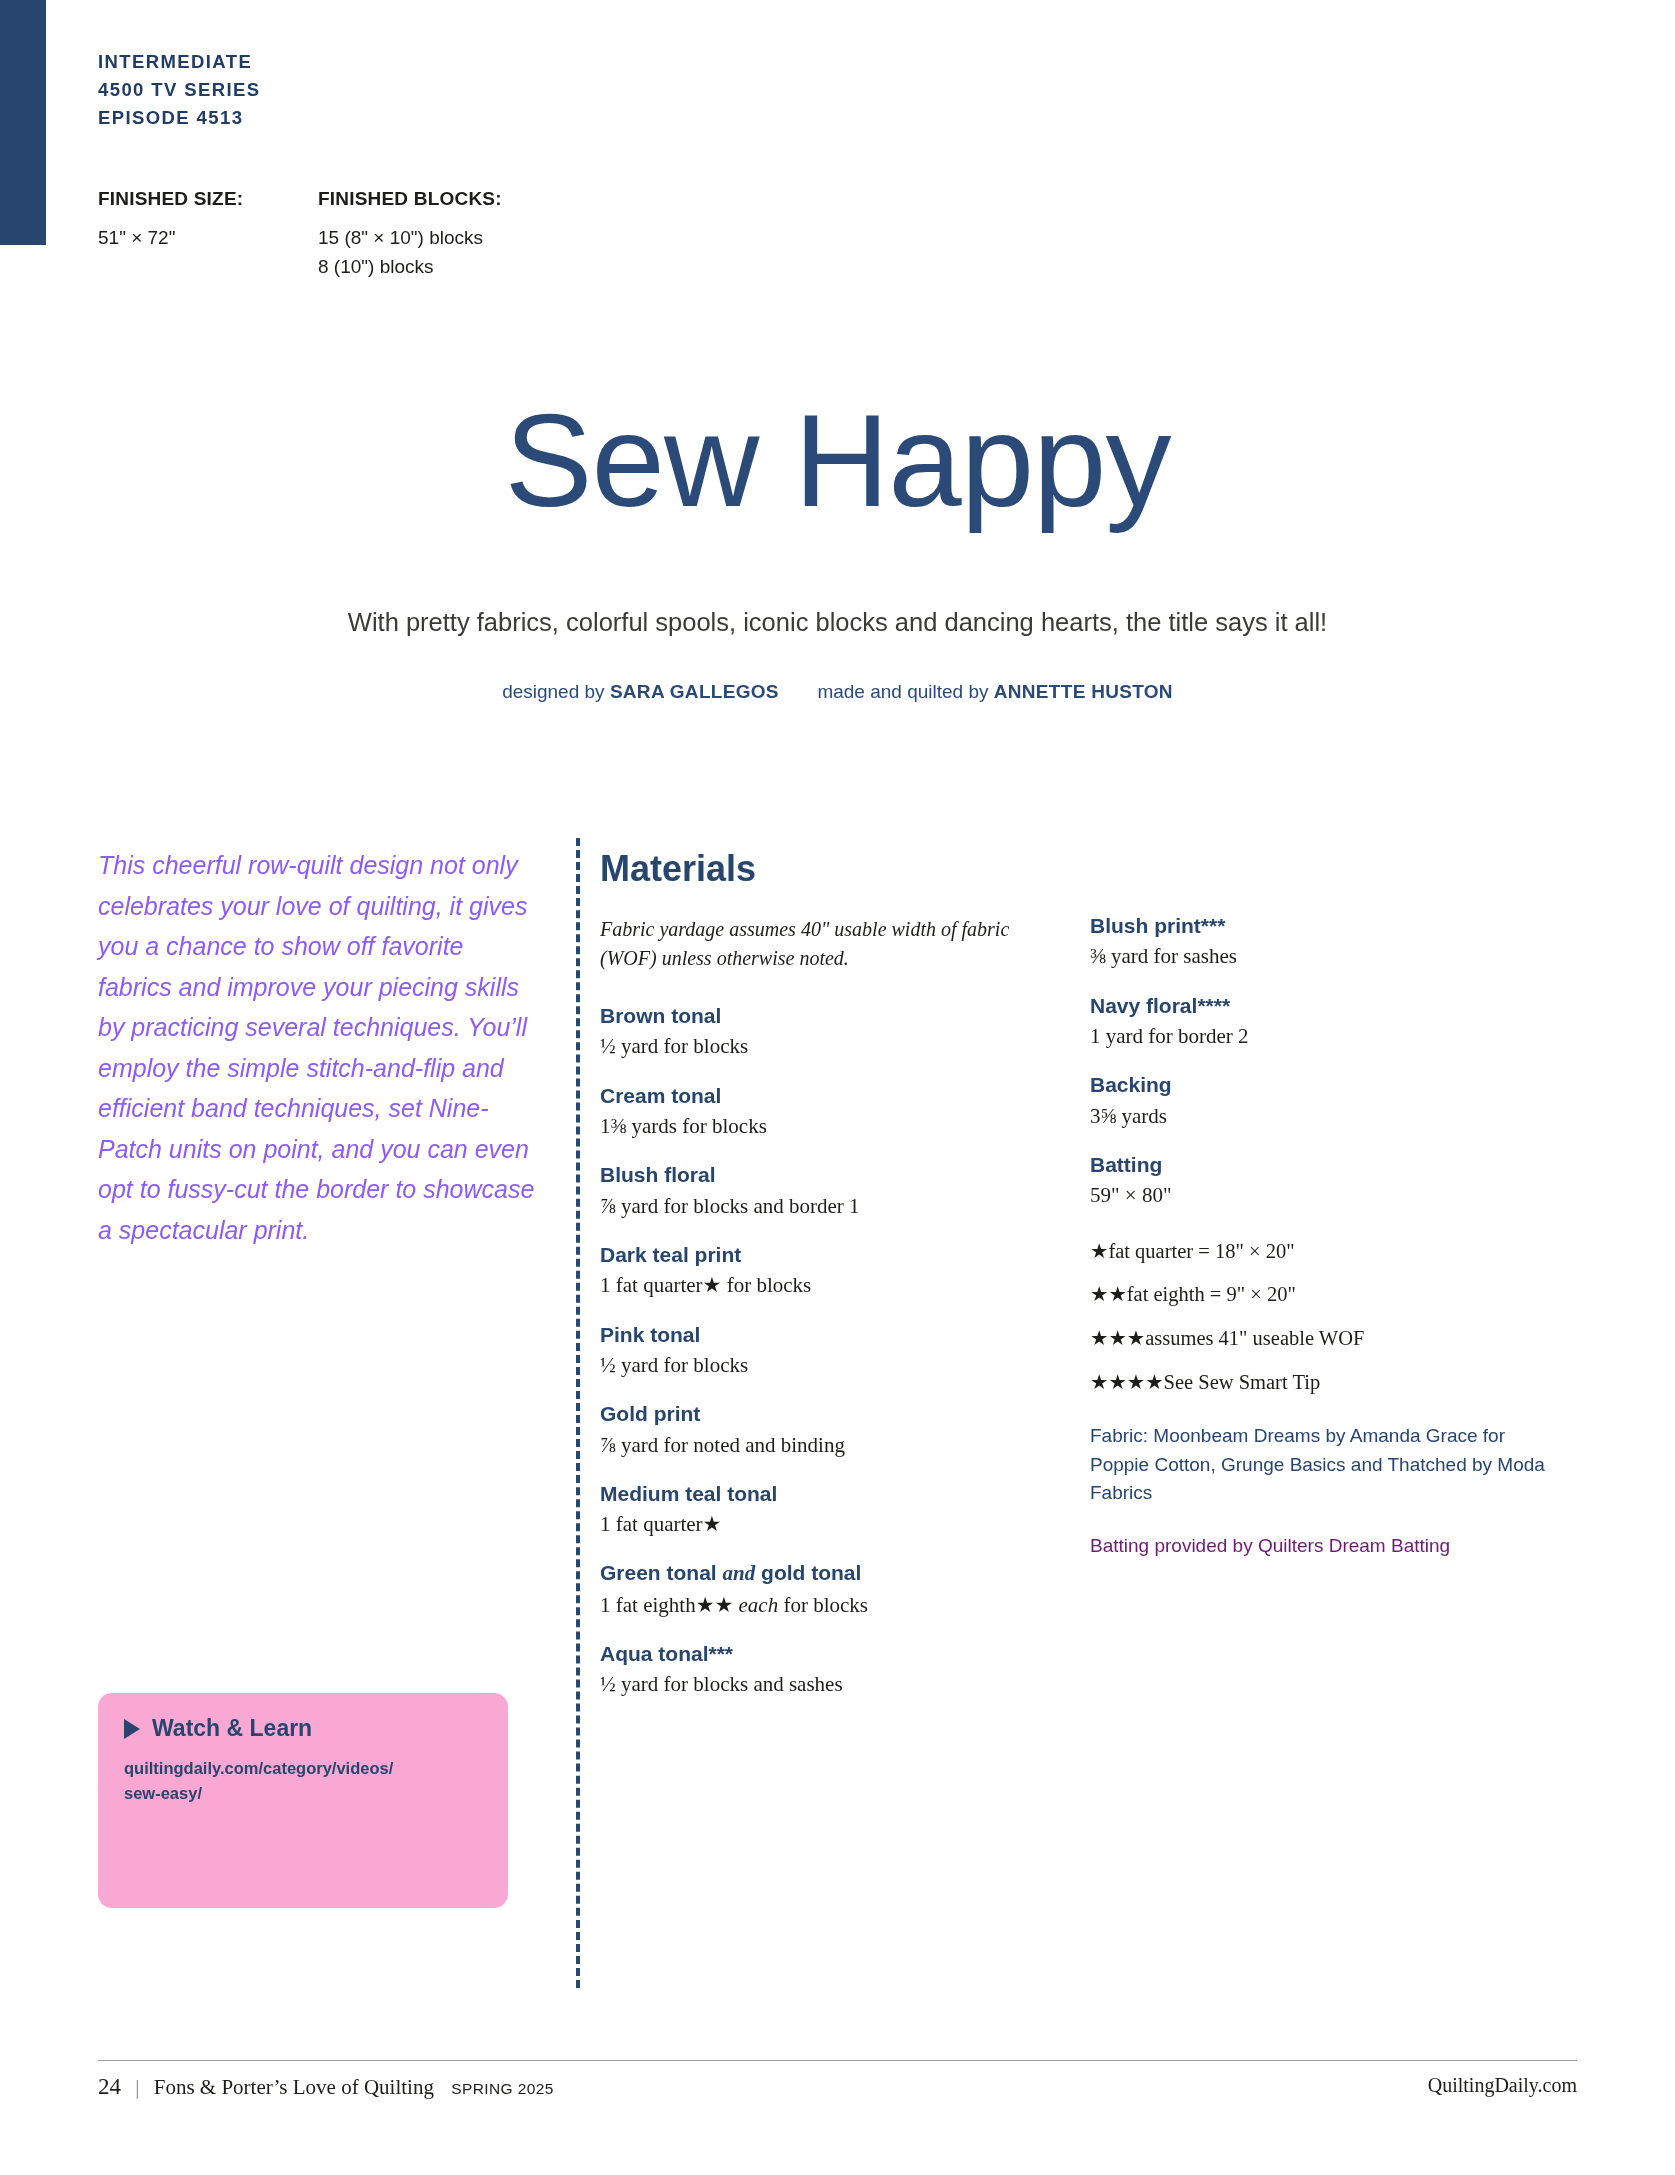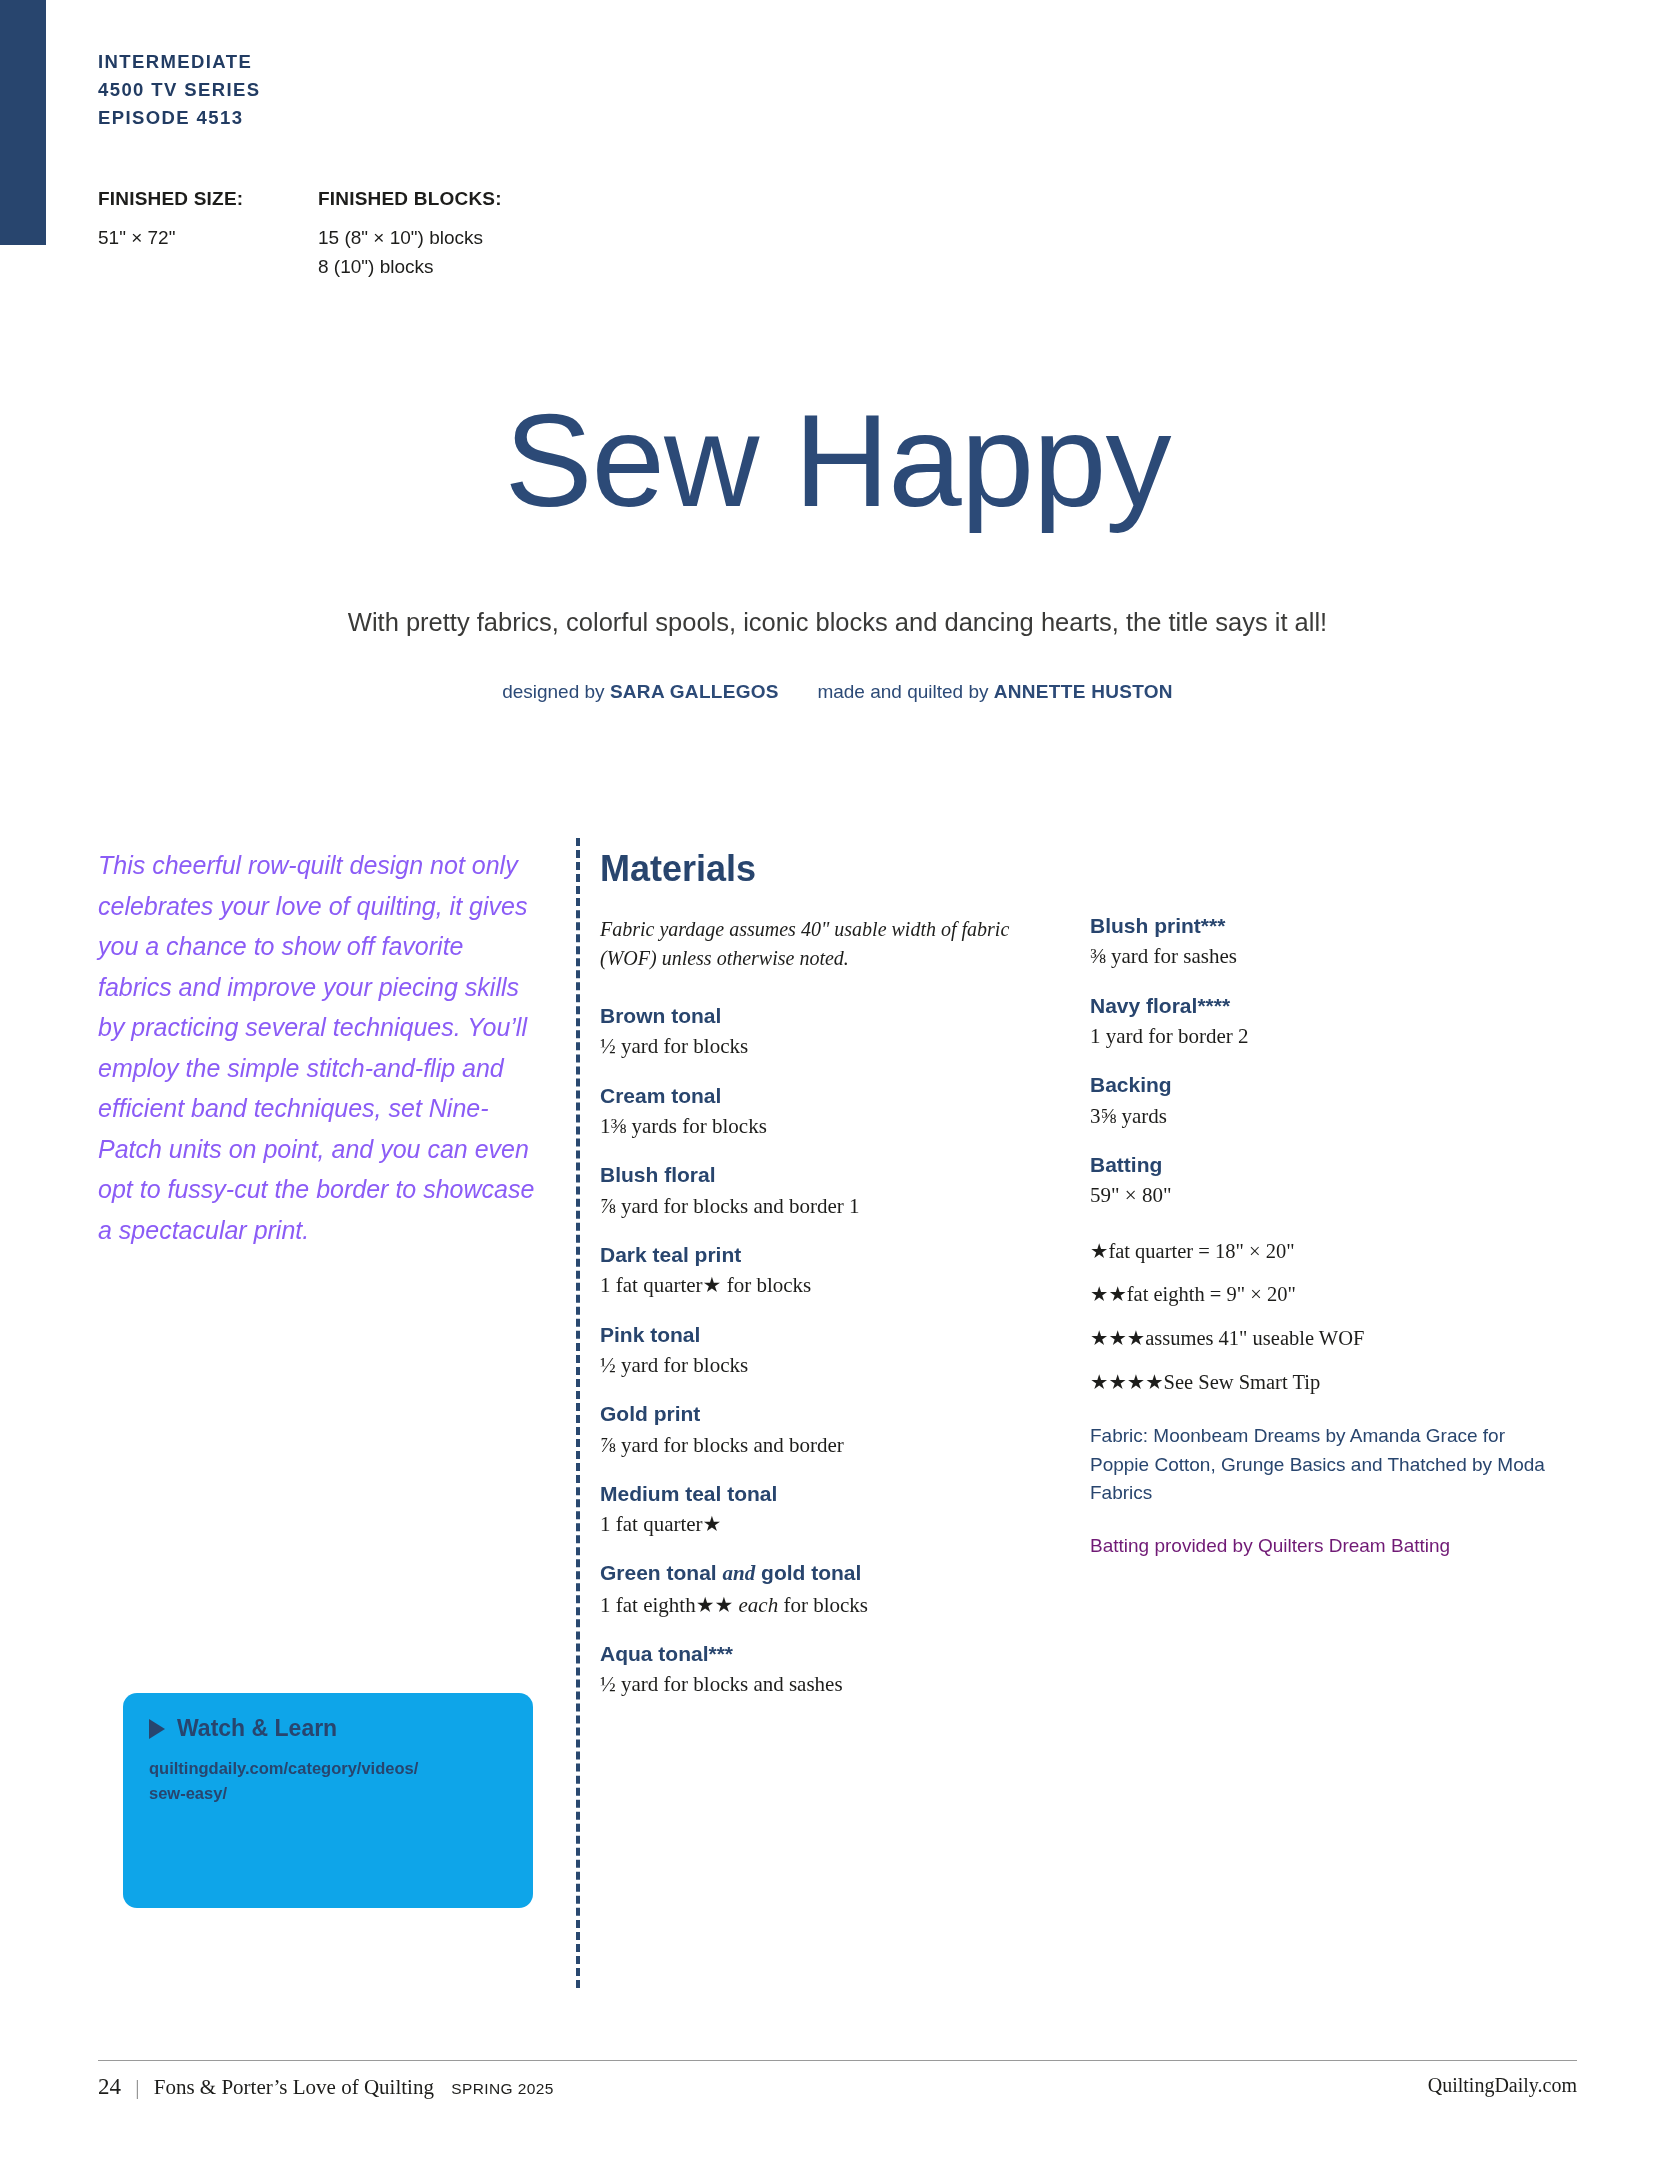--- a/index.html
+++ b/index.html
@@ -131,25 +131,24 @@
     font-weight: 400;
   }
 
   
   .watch-box {
     position: absolute;
     left: 98px;
     top: 1693px;
     width: 410px;
     height: 215px;
-    background: #0ea5e9;
+    background: #f9a8d4;
     border-radius: 14px;
     padding: 22px 26px 0 26px;
     box-sizing: border-box;
-    margin-left: 25px;
   }
   .watch-title {
     font-size: 23px;
     font-weight: 700;
     color: #28456e;
     margin-bottom: 14px;
     display: flex;
     align-items: center;
     gap: 12px;
   }
@@ -385,21 +384,21 @@
     <div class="mat-item">
       <div class="mat-name">Dark teal print</div>
       <div class="mat-qty">1 fat quarter★ for blocks</div>
     </div>
     <div class="mat-item">
       <div class="mat-name">Pink tonal</div>
       <div class="mat-qty">½ yard for blocks</div>
     </div>
     <div class="mat-item">
       <div class="mat-name">Gold print</div>
-      <div class="mat-qty">⅞ yard for blocks and border</div>
+      <div class="mat-qty">⅞ yard for noted and binding</div>
     </div>
     <div class="mat-item">
       <div class="mat-name">Medium teal tonal</div>
       <div class="mat-qty">1 fat quarter★</div>
     </div>
     <div class="mat-item">
       <div class="mat-name">Green tonal <em>and</em> gold tonal</div>
       <div class="mat-qty">1 fat eighth★★ <em>each</em> for blocks</div>
     </div>
     <div class="mat-item">

